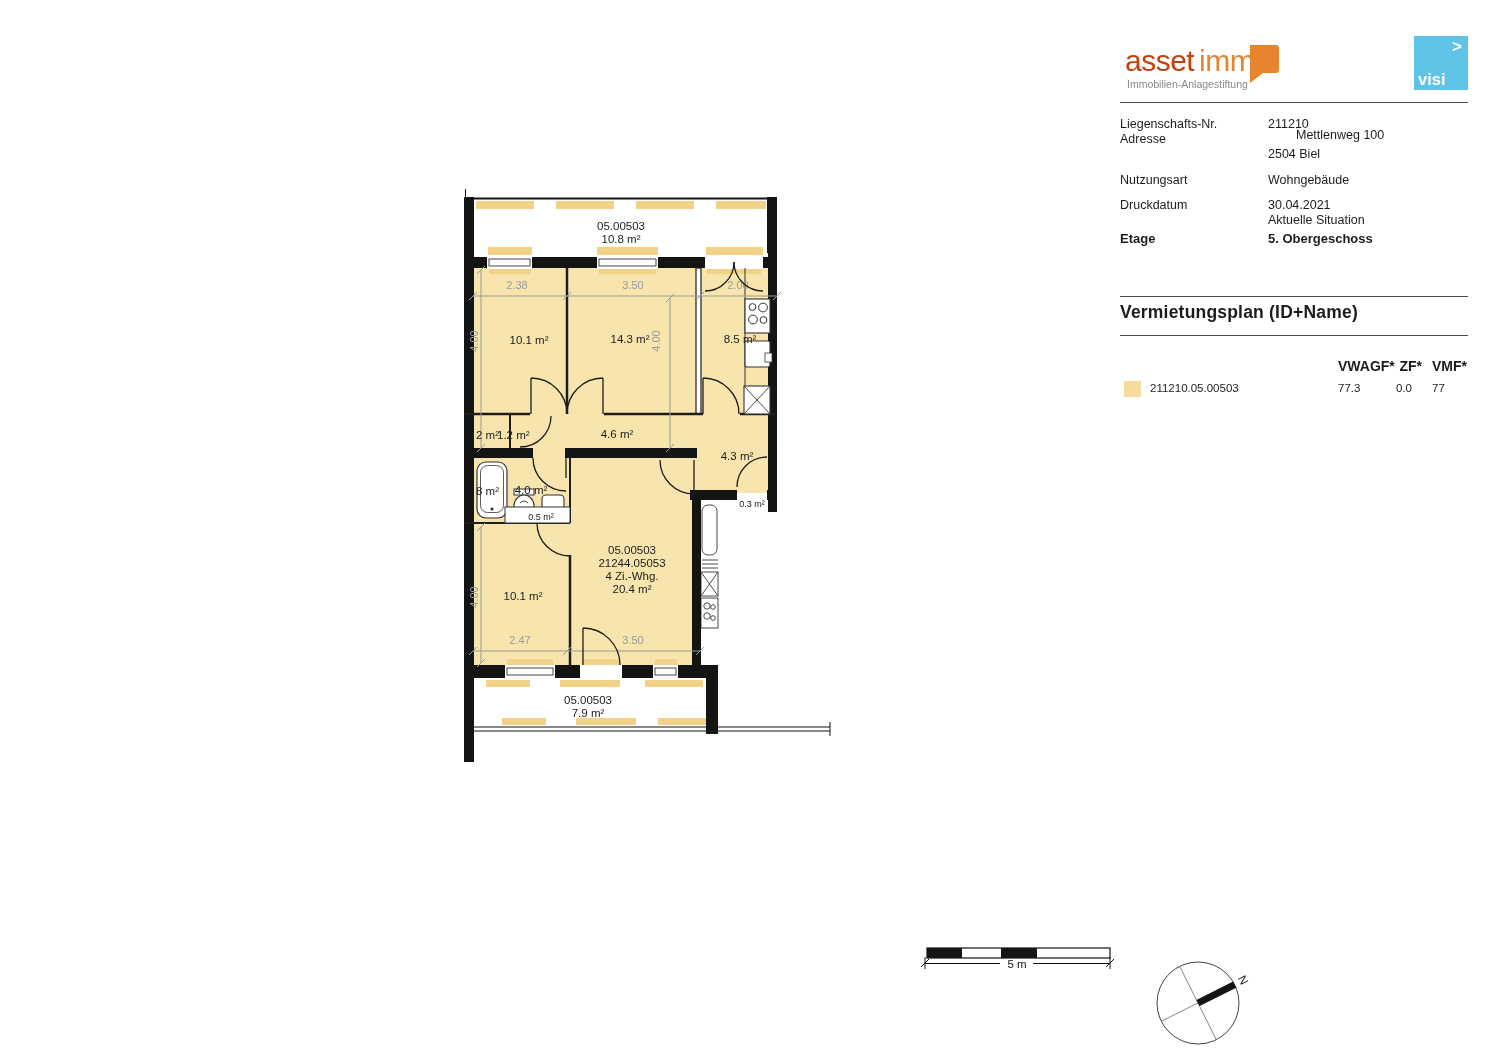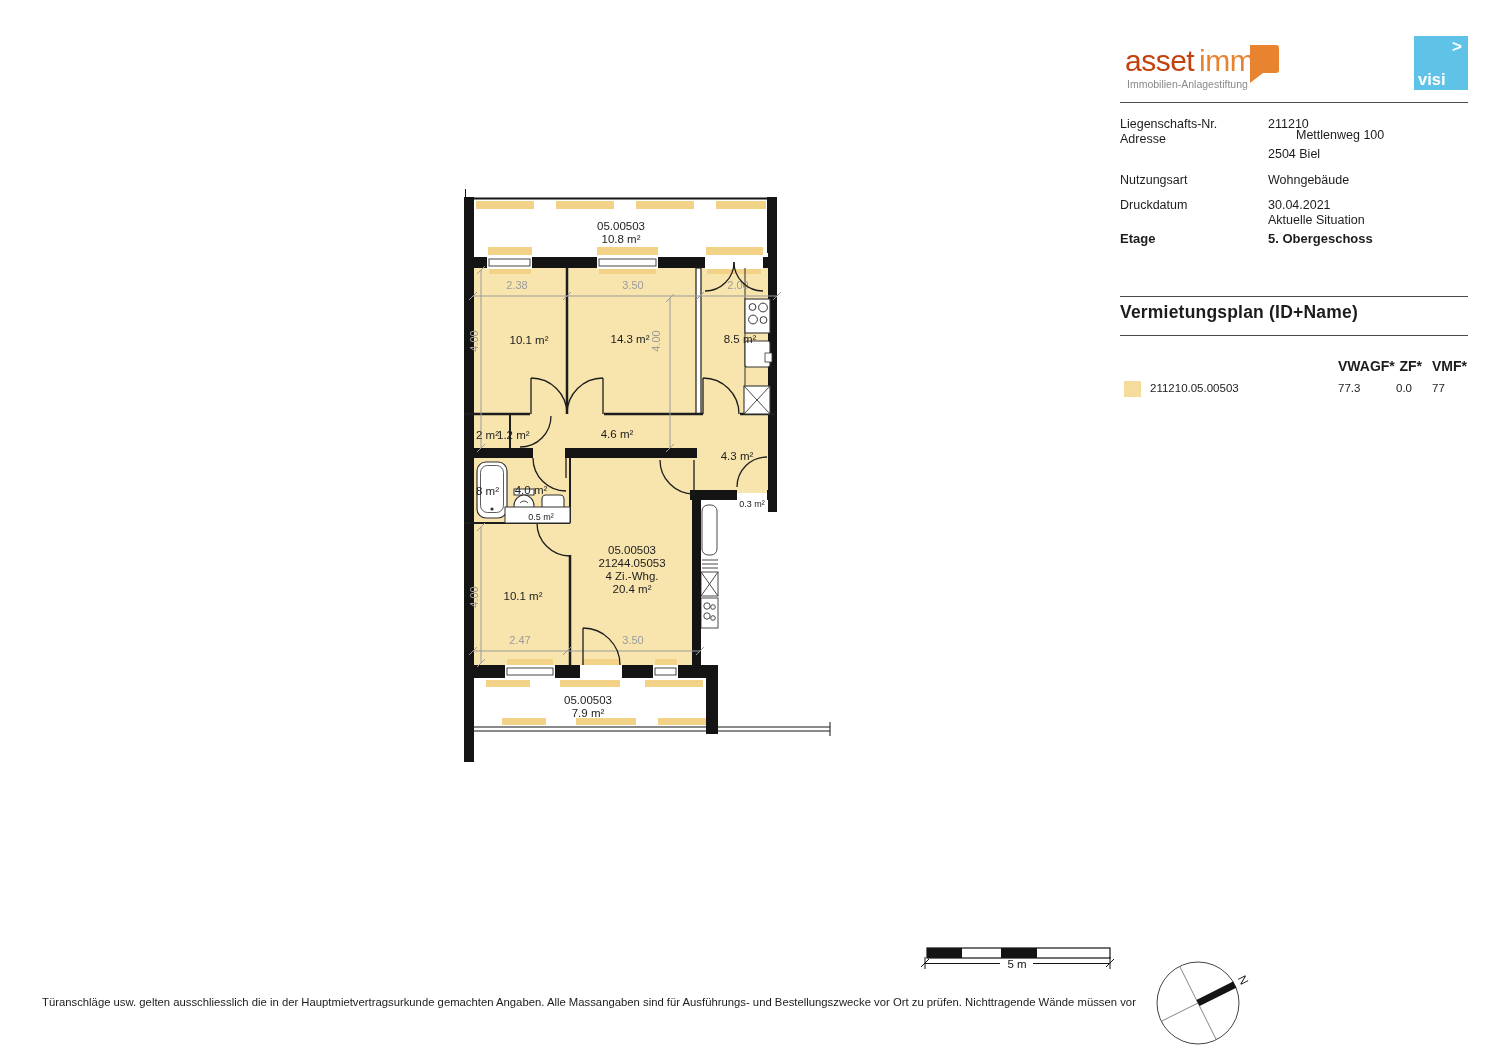--- a/index.html
+++ b/index.html
@@ -292,16 +292,15 @@
     <span class="th" style="left:312px;top:322px;width:33px;">VMF*</span>
 
     <div class="swatch" style="left:4px;top:345px;background:#F6DC9C;"></div>
     <span class="rowid" style="left:30px;top:346px;">211210.05.00503</span>
     <span class="td" style="left:218px;top:346px;width:50px;">77.3</span>
     <span class="td" style="left:276px;top:346px;width:26px;">0.0</span>
     <span class="td" style="left:312px;top:346px;width:33px;">77</span>
   </div>
 
   <div class="footer">
-    <div>Türanschläge usw. gelten ausschliesslich die in der Hauptmietvertragsurkunde gemachten Angaben. Alle Massangaben sind für Ausführungs- und Bestellungszwecke vor Ort zu prüfen. Nichttragende Wände müssen vor</div>
   </div>
 
 </div>
 
 </body></html>

